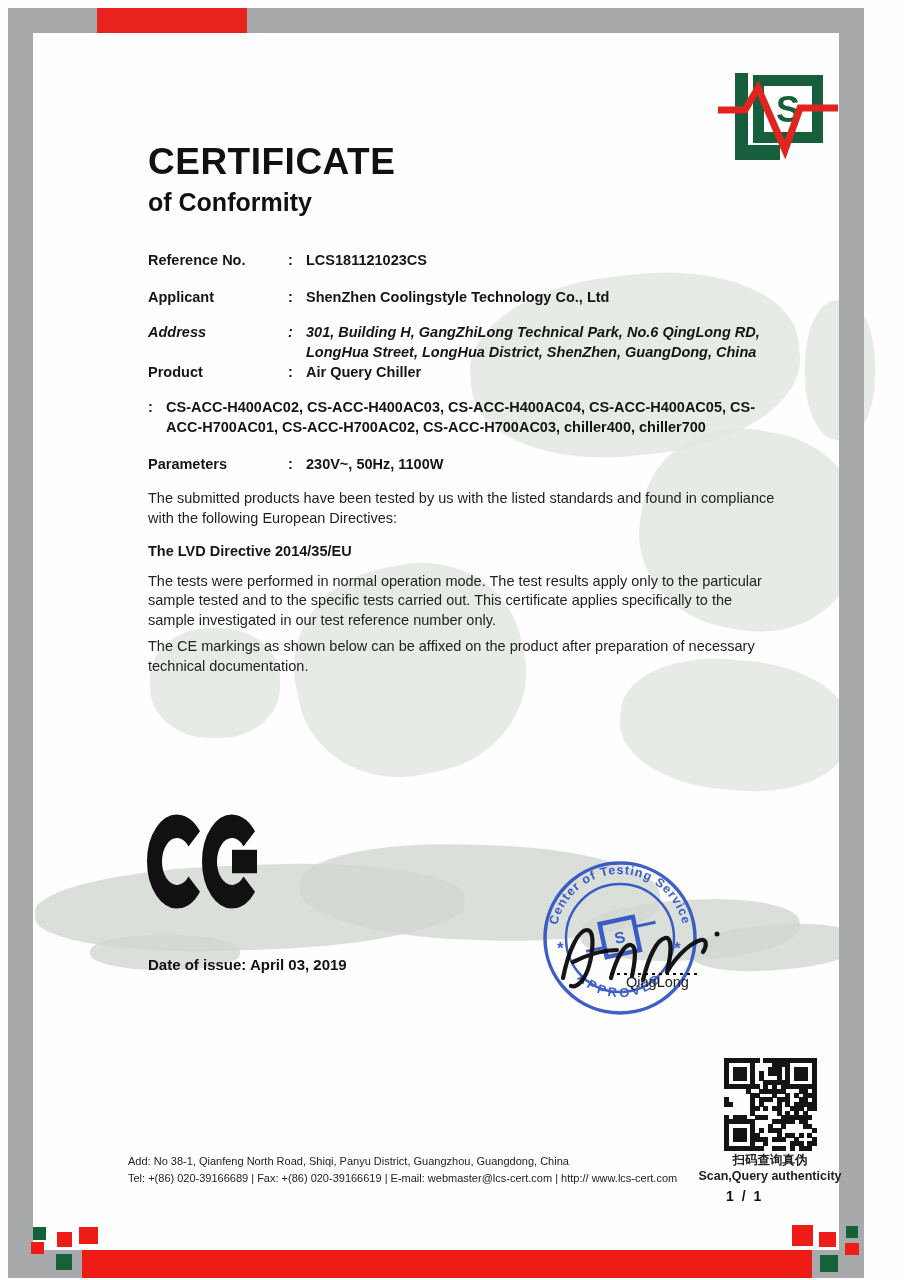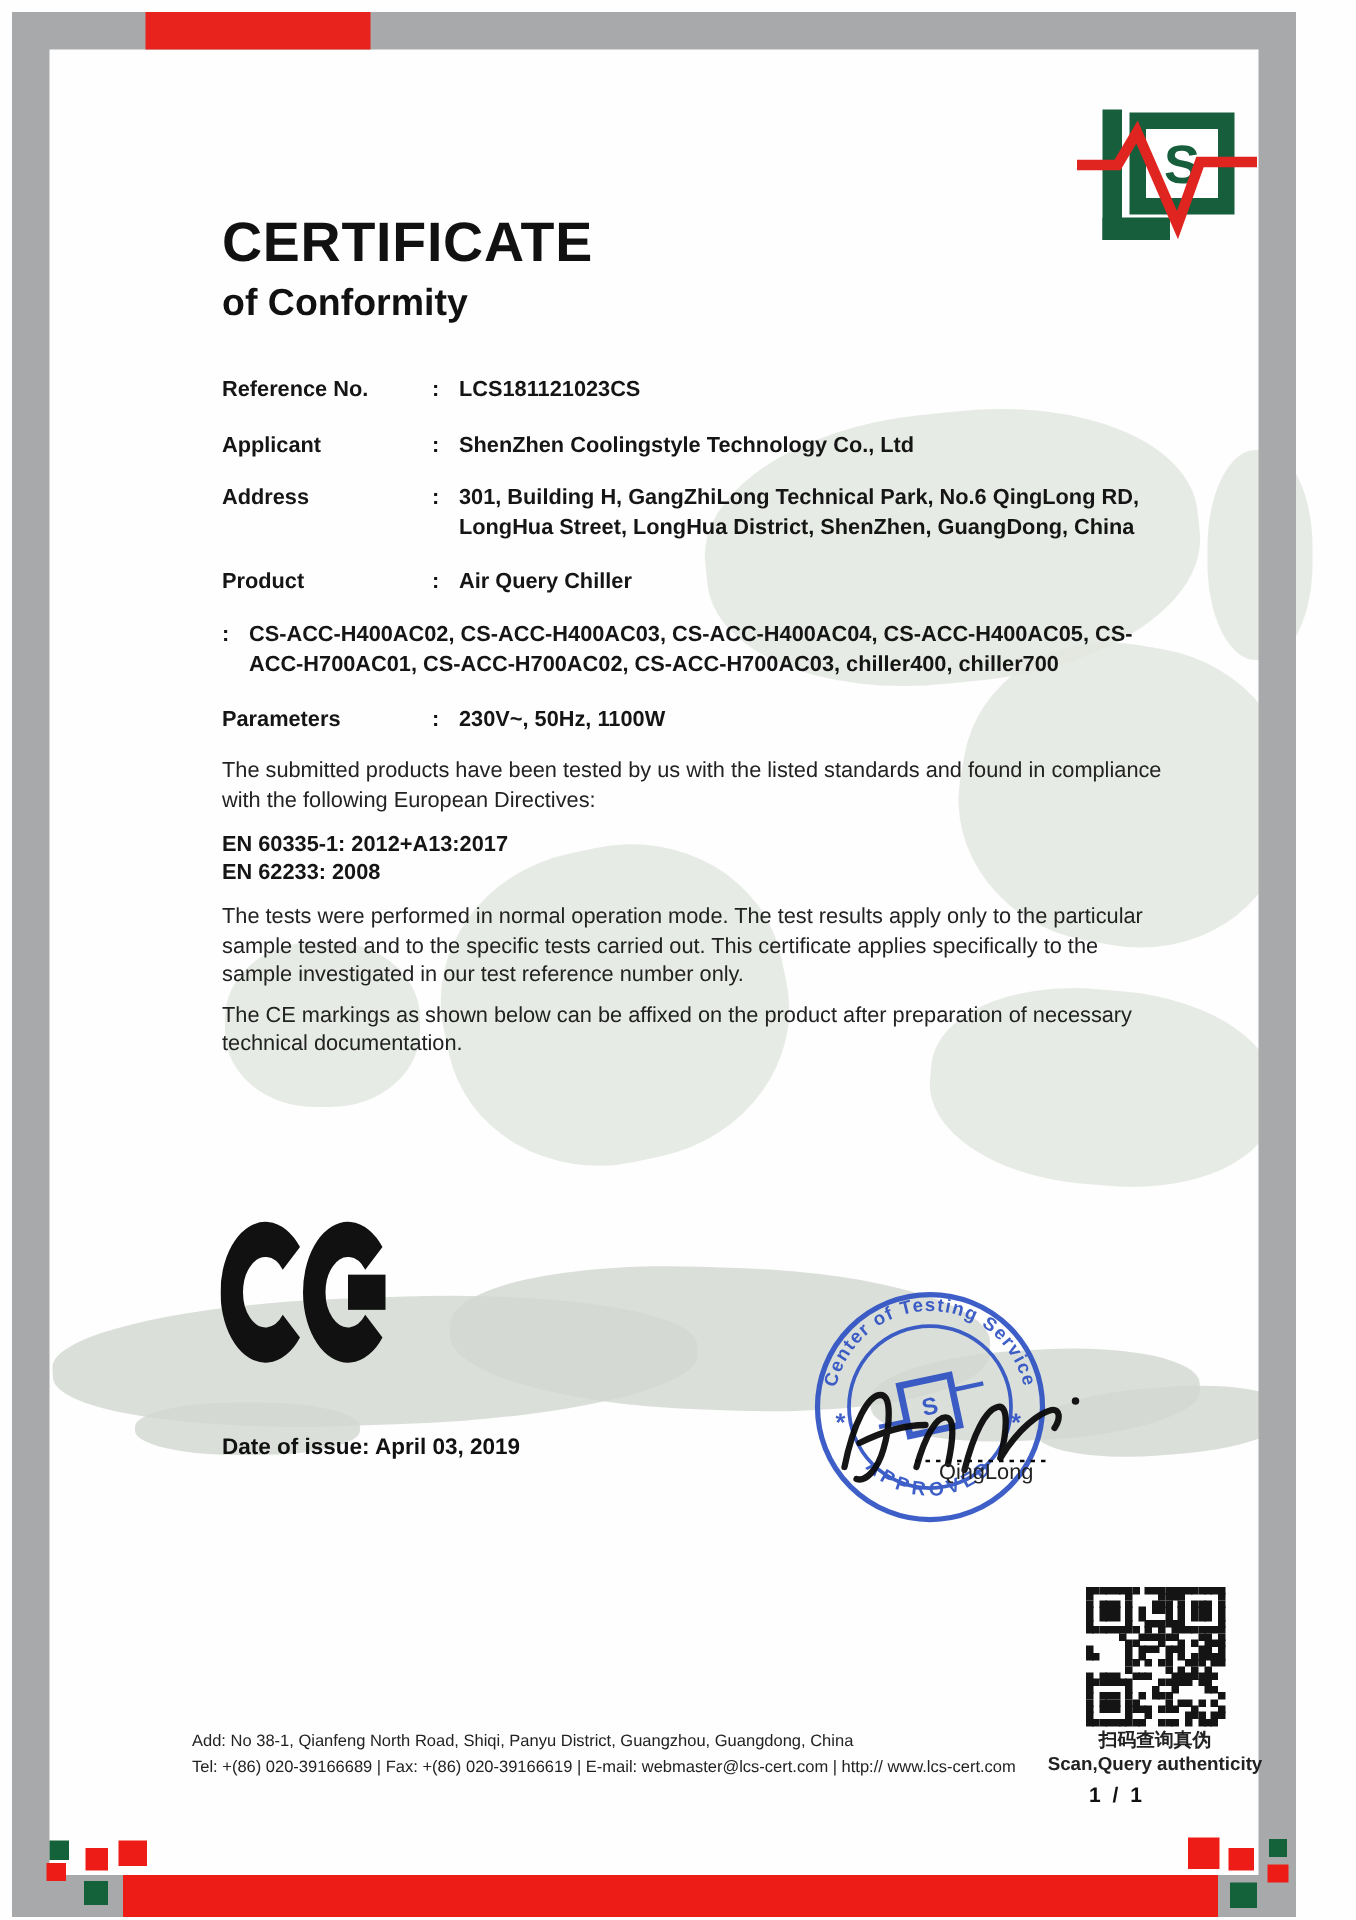--- a/index.html
+++ b/index.html
@@ -23,21 +23,21 @@
   .blob.light{background:#e3e8e1;opacity:.85;}
   .blob.mid{background:#d2d7d1;opacity:.8;}
 
   
   .content{position:absolute;left:148px;top:142px;width:628px;z-index:2;}
   .title{font-size:37px;font-weight:bold;line-height:40px;letter-spacing:.5px;color:#111;}
   .subtitle{font-size:25px;font-weight:bold;line-height:28px;margin-top:6px;color:#111;}
   .fields{margin-top:34px;}
   .frow{display:flex;margin-bottom:15px;font-weight:bold;font-size:14.5px;line-height:20px;color:#151515;}
   .frow.mb17{margin-bottom:17px;}
-  .frow.mb16{margin-bottom:16px;}
+  .frow.mb16{margin-bottom:0;font-style:italic;}
   .flabel{flex:0 0 140px;}
   .fcolon{flex:0 0 18px;}
   .fvalue{flex:1;}
   .para{font-size:14.5px;line-height:19.5px;color:#222;}
   .p-intro{margin-top:8px;}
   .p-directive{margin-top:14px;font-weight:bold;color:#151515;}
   .p-standards{margin-top:10px;font-weight:bold;line-height:19px;color:#151515;}
   .p-tests{margin-top:10px;}
   .p-ce{margin-top:7px;}
   .p-other{margin-top:9px;}
@@ -136,24 +136,21 @@
         <span class="fvalue">CS-ACC-H400AC02, CS-ACC-H400AC03, CS-ACC-H400AC04, CS-ACC-H400AC05, CS-ACC-H700AC01, CS-ACC-H700AC02, CS-ACC-H700AC03, chiller400, chiller700</span>
       </div>
       <div class="frow">
         <span class="flabel">Parameters</span>
         <span class="fcolon">:</span>
         <span class="fvalue">230V~, 50Hz, 1100W</span>
       </div>
     </div>
 
     <div class="para p-intro">The submitted products have been tested by us with the listed standards and found in compliance with the following European Directives:</div>
-    <div class="p-standards para">
-      <div>EN 60335-1: 2012+A13:2017</div>
-      <div>EN 62233: 2008</div>
-    </div>
+    <div class="para p-directive">The LVD Directive 2014/35/EU</div>
     <div class="para p-tests">The tests were performed in normal operation mode. The test results apply only to the particular sample tested and to the specific tests carried out. This certificate applies specifically to the sample investigated in our test reference number only.</div>
     <div class="para p-ce">The CE markings as shown below can be affixed on the product after preparation of necessary technical documentation.</div>
   </div>
 
   <svg class="ce-mark" width="120" height="97" viewBox="0 0 240 124" preserveAspectRatio="none">
     <path d="M94.5,33.1 A45,45 0 1 0 94.5,90.9" fill="none" stroke="#111" stroke-width="30"></path>
     <path d="M204.5,33.1 A45,45 0 1 0 204.5,90.9" fill="none" stroke="#111" stroke-width="30"></path>
     <rect x="170" y="47" width="50" height="30" fill="#111"></rect>
   </svg>
 

